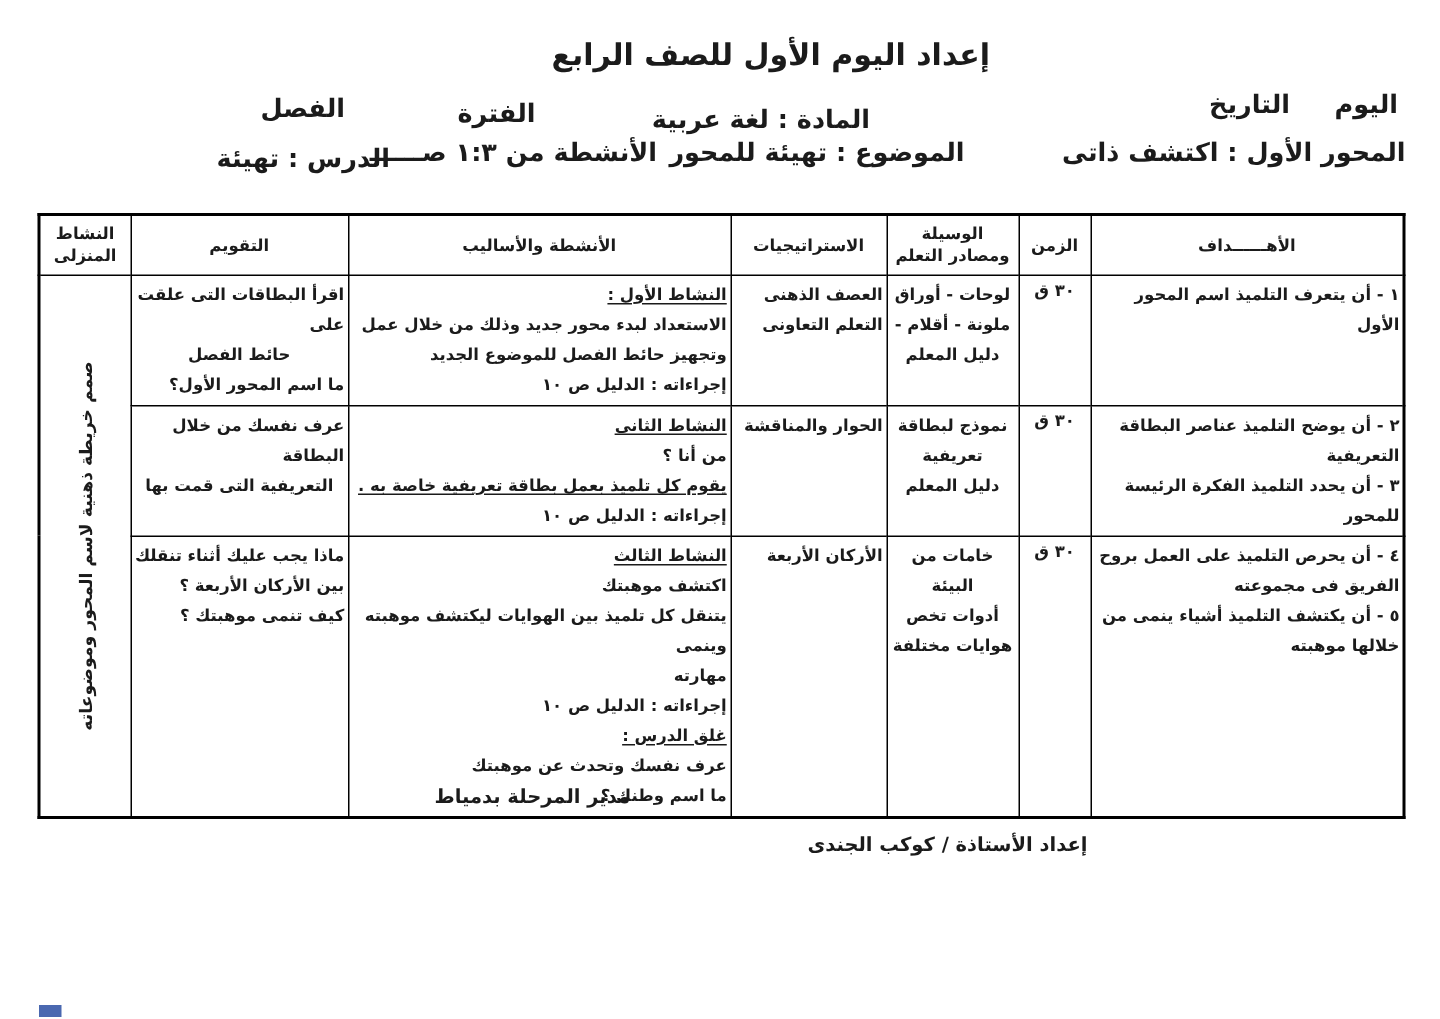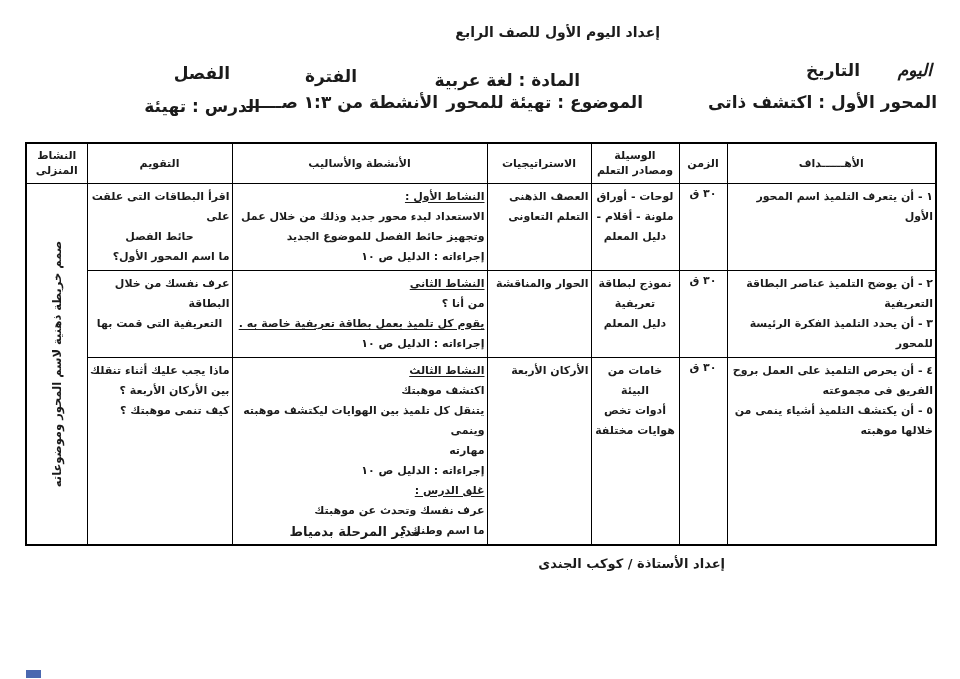--- a/index.html
+++ b/index.html
@@ -2,21 +2,21 @@
 <html lang="ar" dir="rtl"><head>
 <meta charset="utf-8">
 <style>
   html,body{margin:0;padding:0;background:#ffffff;}
   .page{
     position:relative;width:960px;height:679px;background:#fff;
     font-family:"DejaVu Sans","Liberation Sans",sans-serif;
     font-weight:700;color:#1b1b1b;direction:rtl;overflow:hidden;
   }
   .abs{position:absolute;white-space:nowrap;}
-  .title{font-size:14px;}
+  .title{font-size:20px;}
   .hdr{font-size:17px;}
   .ftr{font-size:13px;}
 
   table.plan{
     position:absolute;top:142px;right:23px;width:910px;
     border-collapse:collapse;table-layout:fixed;
     border:2px solid #000;
   }
   table.plan th, table.plan td{
     border:1.5px solid #000;
@@ -45,21 +45,21 @@
     background:#4a68b0;
   }
 </style>
 </head>
 <body>
 
 <div class="page">
 
   <span class="abs title" style="top:24px;right:300px;">إعداد اليوم الأول للصف الرابع</span>
 
-  <span class="abs hdr" style="top:60px;right:28px;font-style:italic;">اليوم</span>
+  <span class="abs hdr" style="top:60px;right:28px;">اليوم</span>
   <span class="abs hdr" style="top:60px;right:100px;">التاريخ</span>
   <span class="abs hdr" style="top:70px;right:380px;">المادة : لغة عربية</span>
   <span class="abs hdr" style="top:66px;right:603px;">الفترة</span>
   <span class="abs hdr" style="top:63px;right:730px;">الفصل</span>
 
   <span class="abs hdr" style="top:92px;right:23px;margin-left:32px;">المحور الأول : اكتشف ذاتى</span>
   <span class="abs hdr" style="top:92px;right:317px;">الموضوع : تهيئة للمحور</span>
   <span class="abs hdr" style="top:92px;right:522px;">الأنشطة من ١:٣ صــــــ</span>
   <span class="abs hdr" style="top:96px;right:700px;margin-left:40px;">الدرس : تهيئة</span>
 

